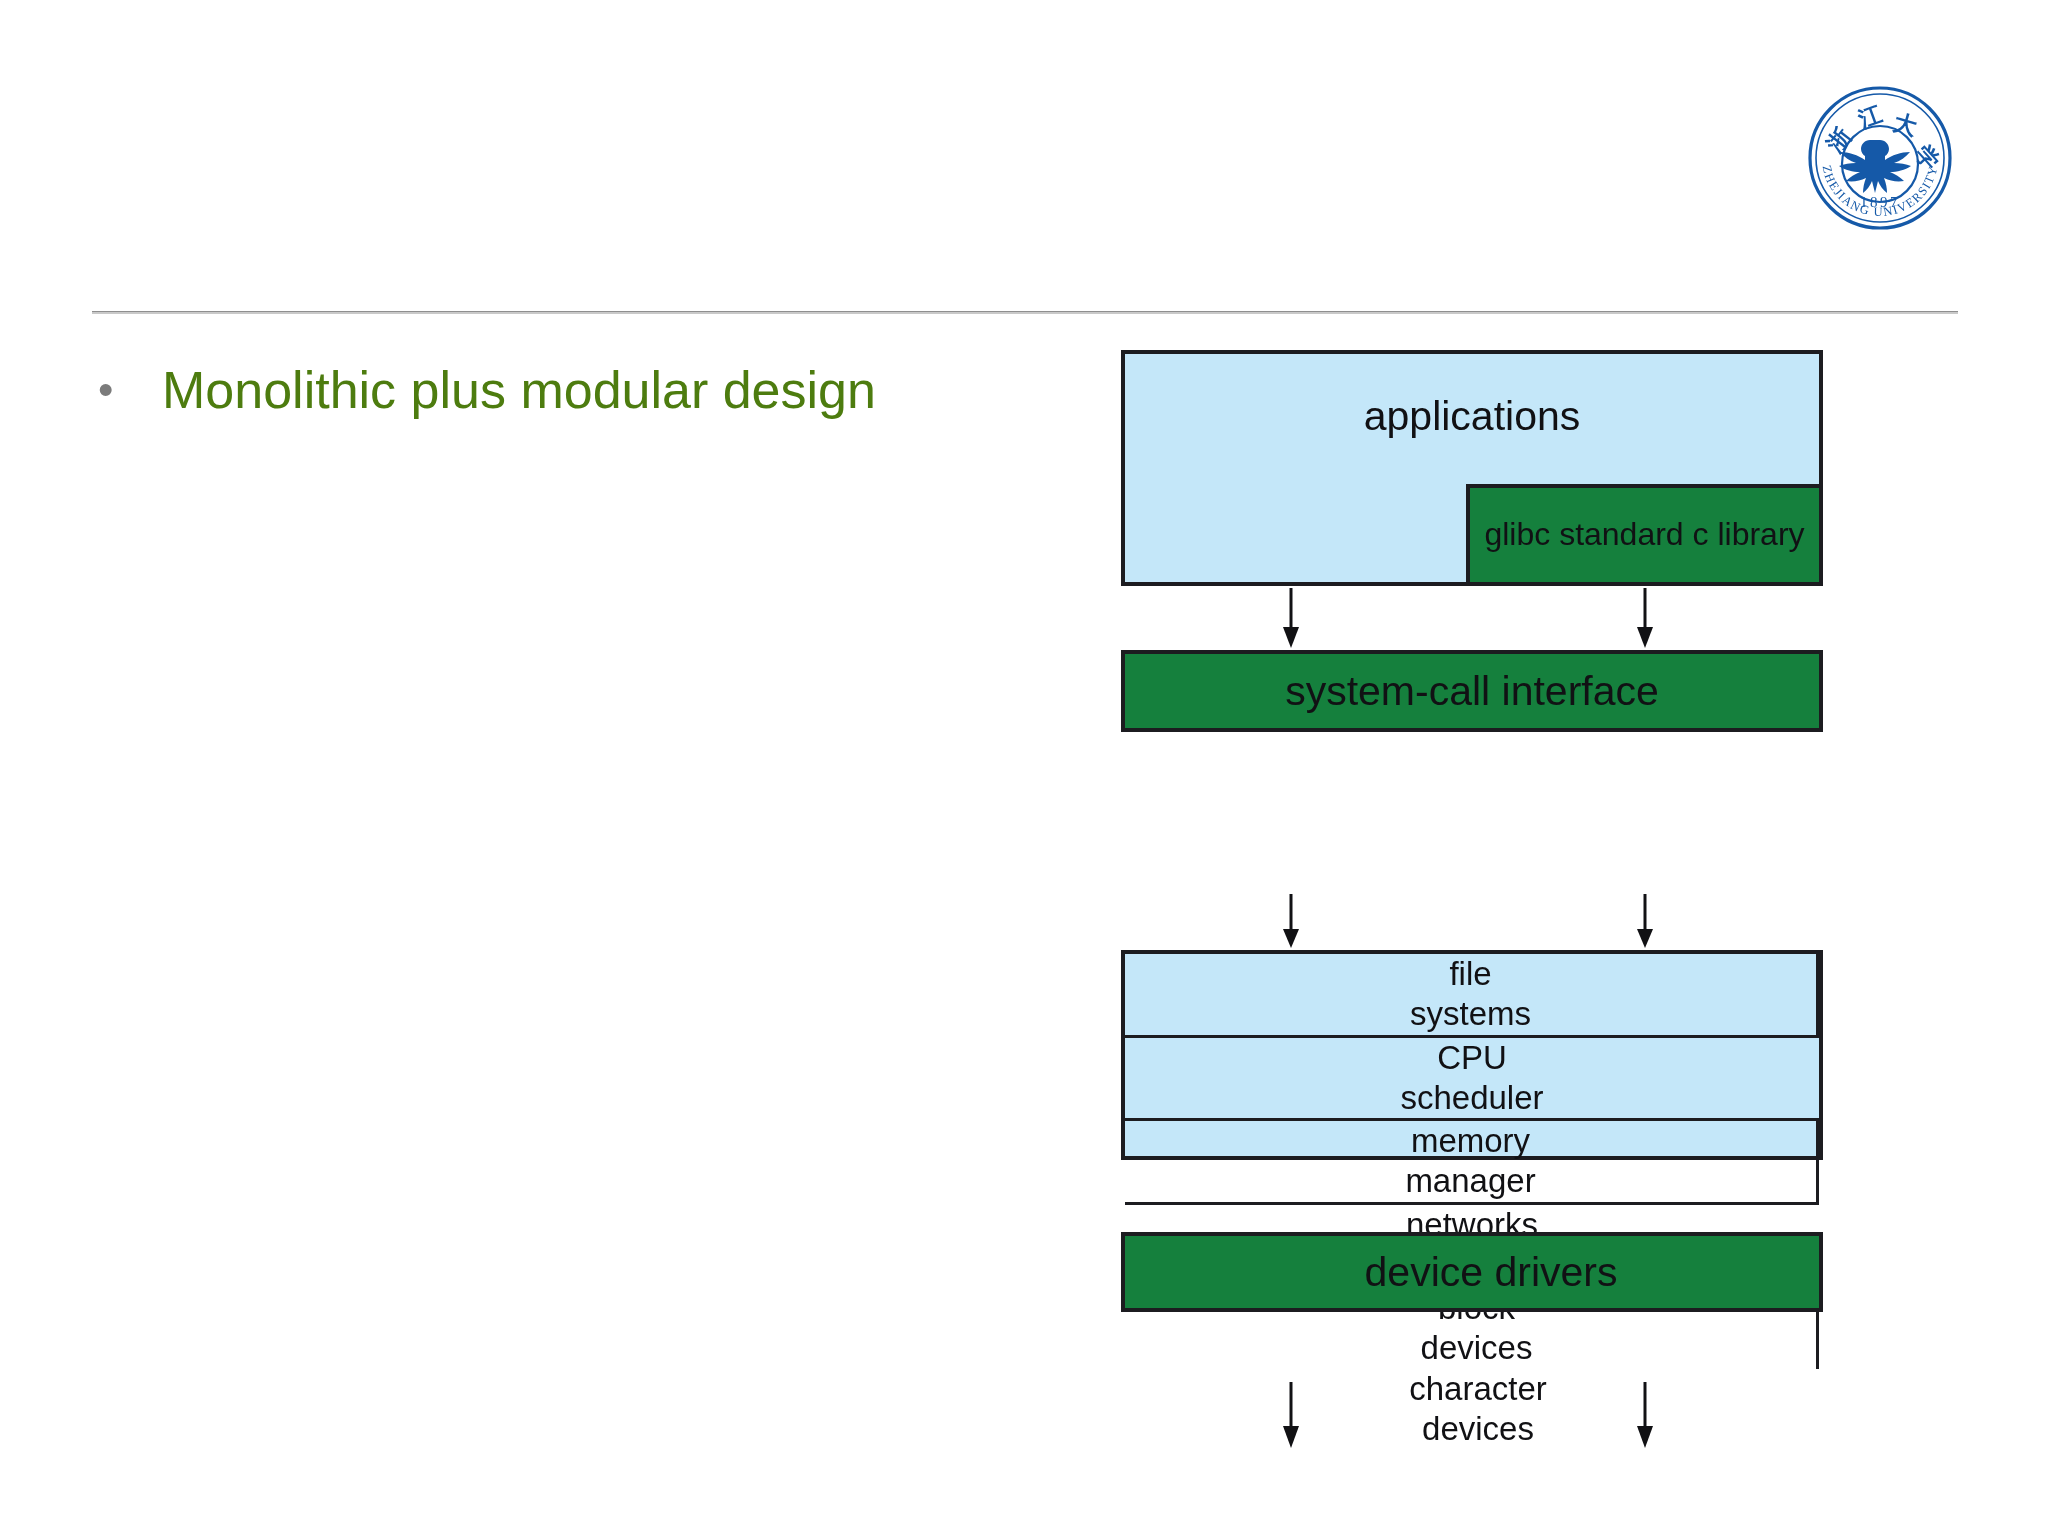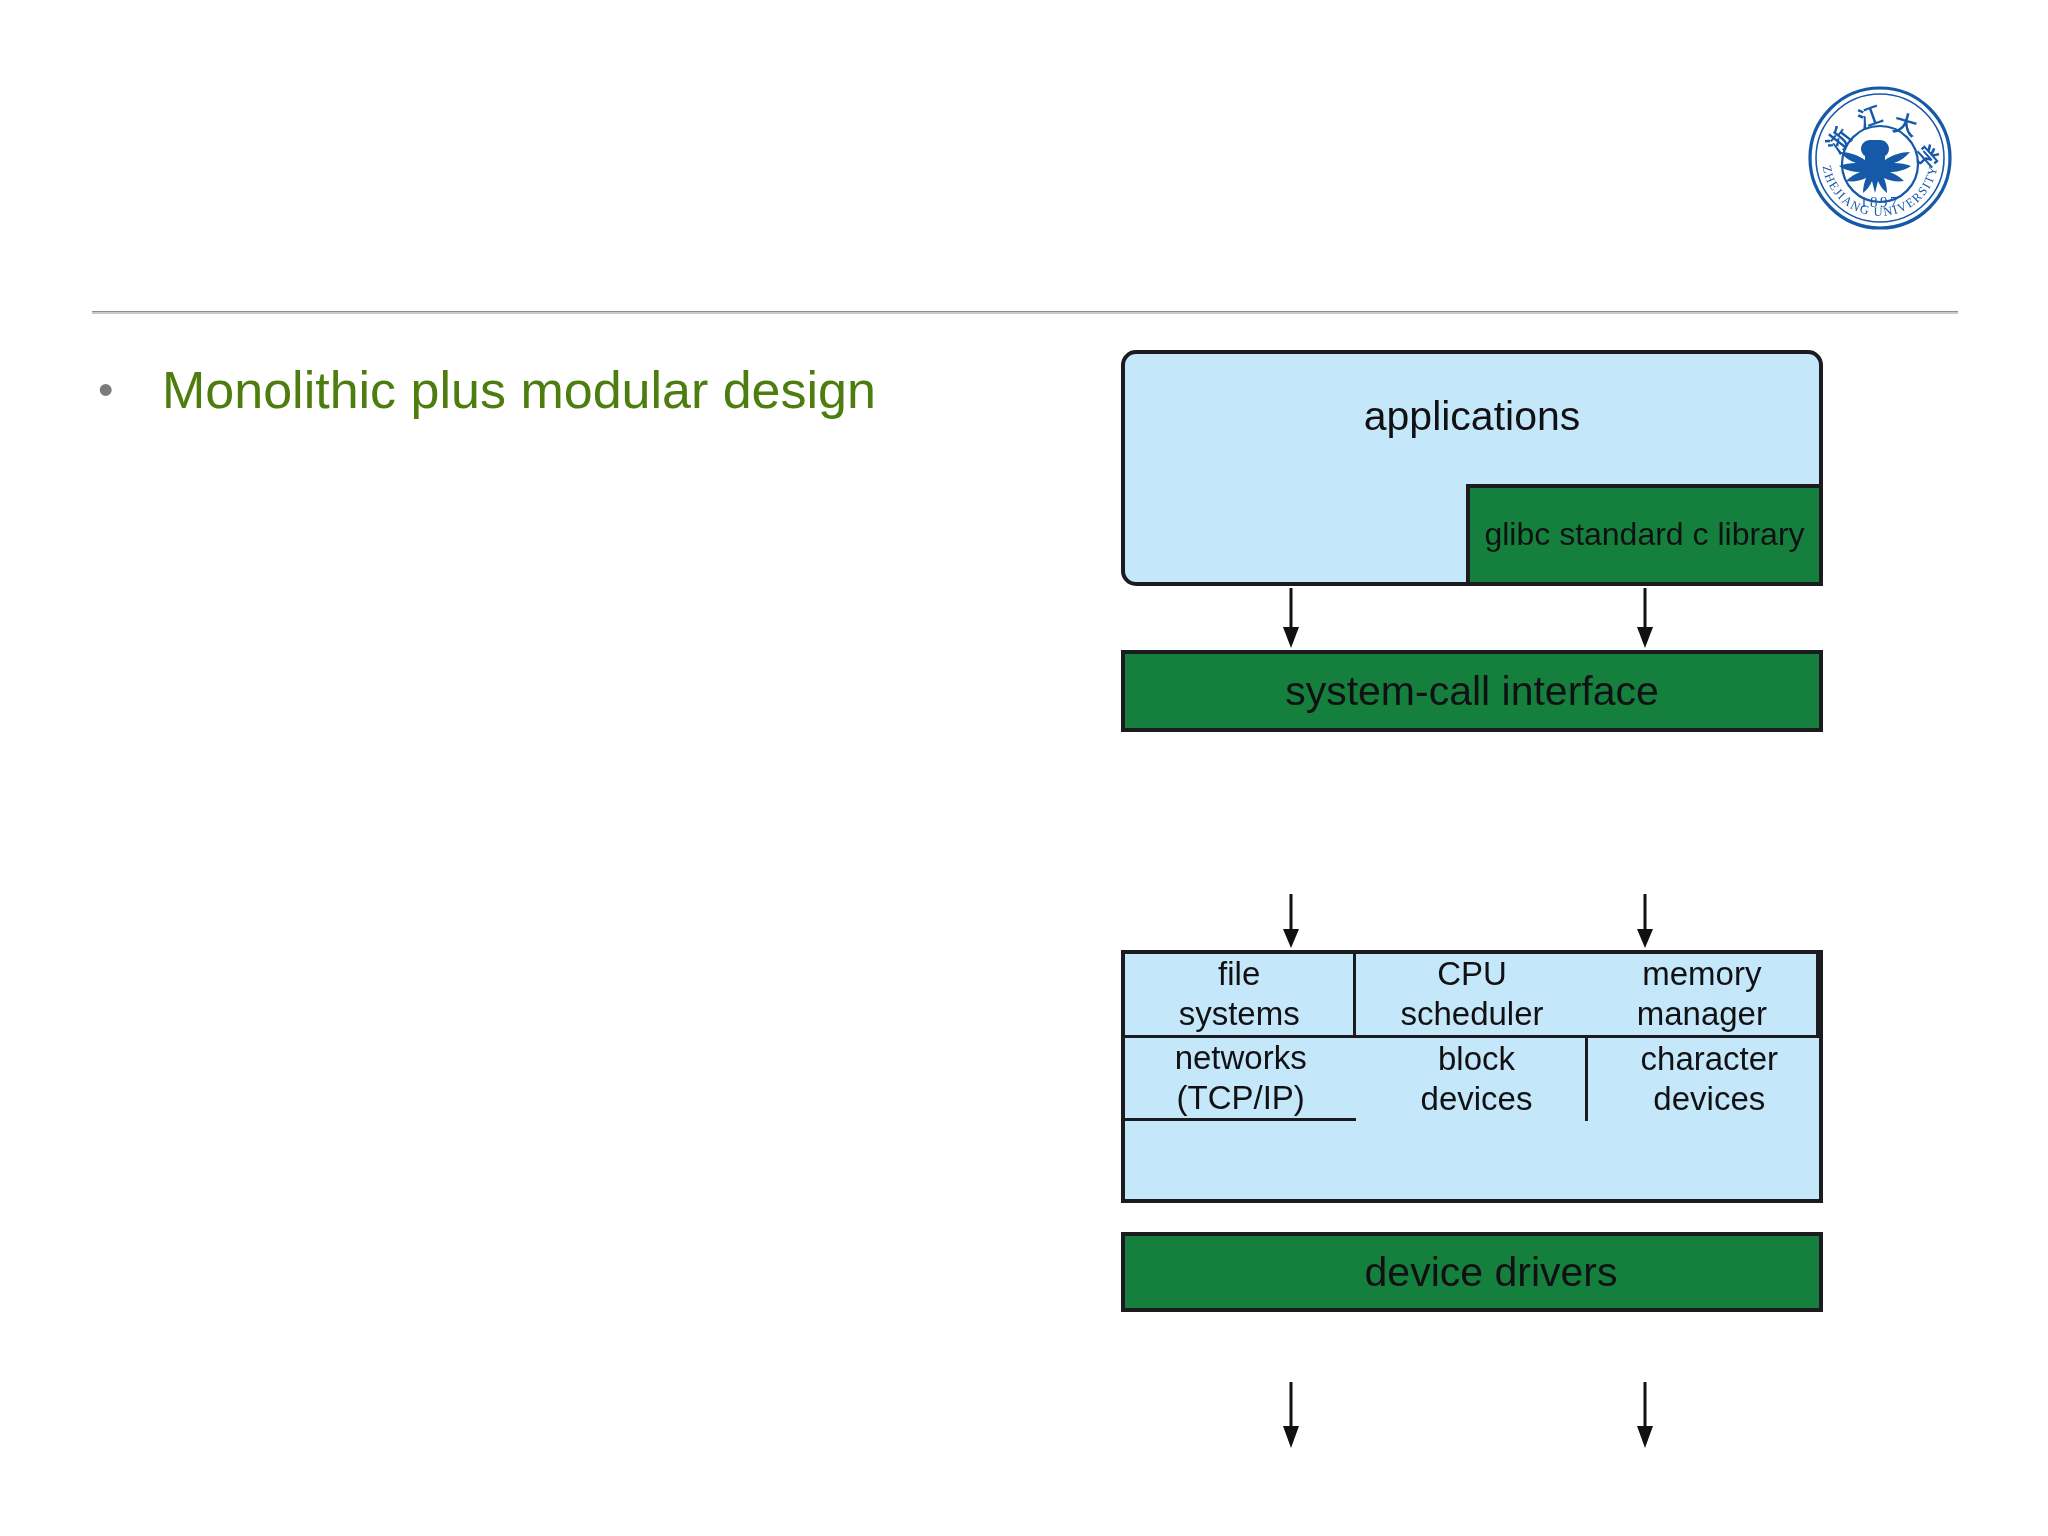--- a/index.html
+++ b/index.html
@@ -99,45 +99,44 @@
   .fill-blue { background: #c4e7f9; }
   .fill-gray { background: #15803d; }
 
   
   #box-applications {
     left: 0; top: 0;
     width: 702px; height: 236px;
     align-items: flex-start;
     padding-top: 38px;
     font-size: 41px;
-    border-radius: 15px;
   }
   #box-glibc {
     left: 345px; top: 134px;
     width: 357px; height: 102px;
     font-size: 32px;
     z-index: 3;
   }
 
   
   #box-syscall {
     left: 0; top: 160px;
     width: 702px; height: 82px;
     font-size: 41px;
   }
 
   
   #kernel-grid {
     position: absolute;
     left: 0; top: 300px;
-    width: 702px; height: 253px;
+    width: 702px; height: 210px;
     border: 4px solid #1c1c20;
     background: #c4e7f9;
     display: grid;
-    grid-template-columns: 1fr 1fr 1fr;
+    grid-template-columns: 1fr;
     grid-template-rows: 1fr 1fr 1fr;
   }
   .kcell {
     display: flex;
     align-items: center;
     justify-content: center;
     text-align: center;
     font-size: 33px;
     line-height: 1.22;
     color: #111114;

